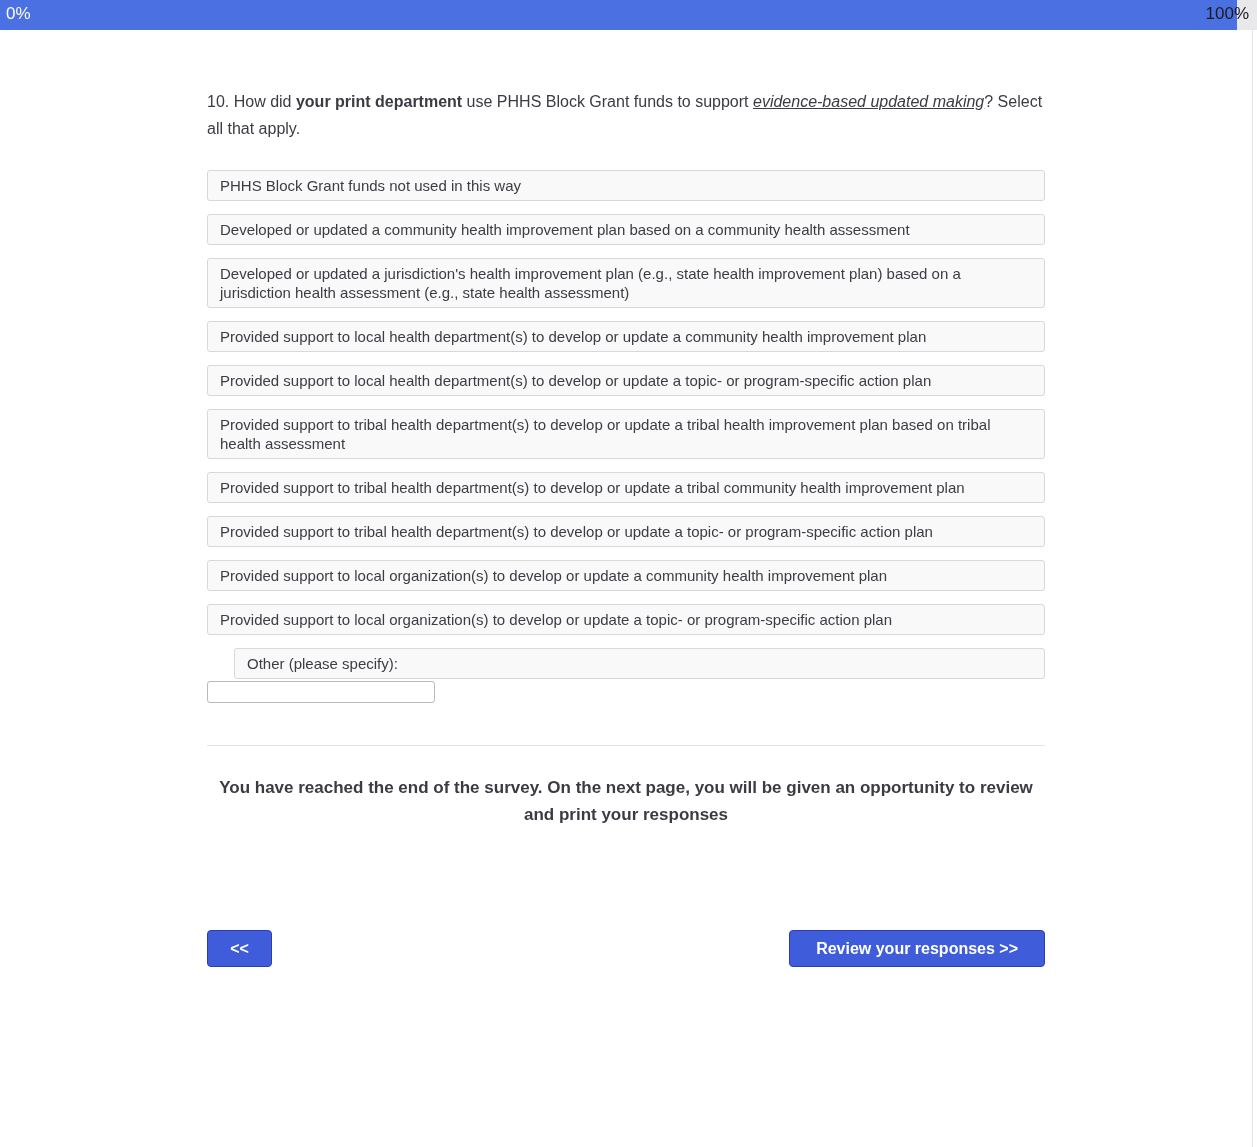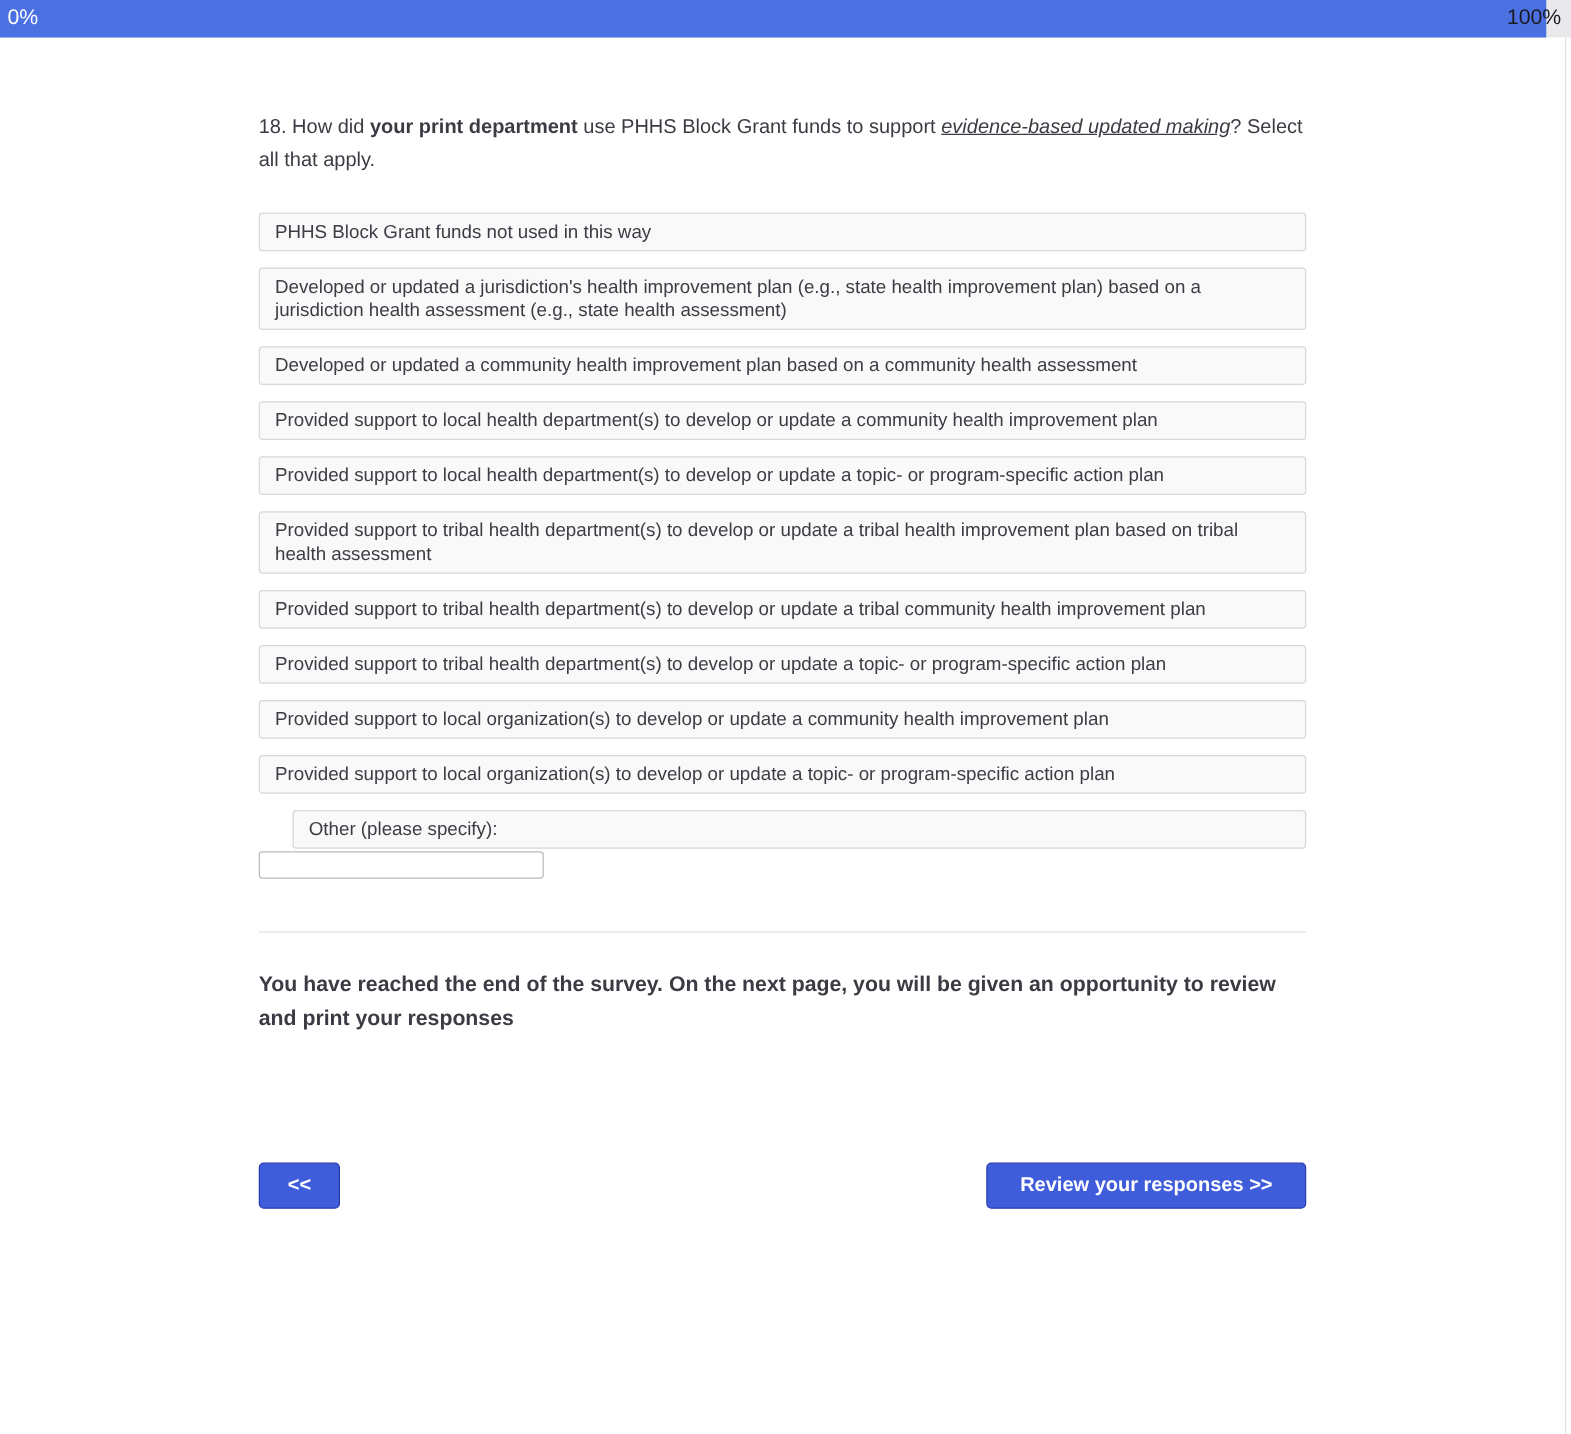--- a/index.html
+++ b/index.html
@@ -76,21 +76,21 @@
   }
   
   .divider {
     margin-top: 42px;
     border: none;
     border-top: 1px solid #e2e2e2;
     height: 0;
   }
   .end-message {
     margin-top: 28px;
-    text-align: left;
+    text-align: center;
     font-weight: bold;
     font-size: 17px;
     line-height: 27px;
     color: #3b3b43;
   }
   
   .nav-row {
     margin-top: 102px;
     display: flex;
     justify-content: space-between;
@@ -117,27 +117,27 @@
   <div class="progress-fill"></div>
   <span class="progress-start">0%</span>
   <span class="progress-end">100%</span>
 </div>
 
 <div class="right-edge-line"></div>
 
 <div class="content">
 
   <div class="question">
-    <span>18. How did </span><span class="q-bold">your print department</span><span> use PHHS Block Grant funds to support </span><span class="q-em">evidence-based updated making</span><span>? Select all that apply.</span>
+    <span>10. How did </span><span class="q-bold">your print department</span><span> use PHHS Block Grant funds to support </span><span class="q-em">evidence-based updated making</span><span>? Select all that apply.</span>
   </div>
 
   <div class="options">
     <div class="option"><span class="opt-bold"></span><span>PHHS Block Grant funds not used in this way</span></div>
+    <div class="option"><span class="opt-bold"></span><span>Developed or updated a community health improvement plan based on a community health assessment</span></div>
     <div class="option"><span class="opt-bold"></span><span>Developed or updated a jurisdiction's health improvement plan (e.g., state health improvement plan) based on a jurisdiction health assessment (e.g., state health assessment)</span></div>
-    <div class="option"><span class="opt-bold"></span><span>Developed or updated a community health improvement plan based on a community health assessment</span></div>
     <div class="option"><span class="opt-bold">Provided support to local health department(s)</span><span> to develop or update a community health improvement plan</span></div>
     <div class="option"><span class="opt-bold">Provided support to local health department(s)</span><span> to develop or update a topic- or program-specific action plan</span></div>
     <div class="option"><span class="opt-bold">Provided support to tribal health department(s)</span><span> to develop or update a tribal health improvement plan based on tribal health assessment</span></div>
     <div class="option"><span class="opt-bold">Provided support to tribal health department(s)</span><span> to develop or update a tribal community health improvement plan</span></div>
     <div class="option"><span class="opt-bold">Provided support to tribal health department(s)</span><span> to develop or update a topic- or program-specific action plan</span></div>
     <div class="option"><span class="opt-bold">Provided support to local organization(s)</span><span> to develop or update a community health improvement plan</span></div>
     <div class="option"><span class="opt-bold">Provided support to local organization(s)</span><span> to develop or update a topic- or program-specific action plan</span></div>
     <div class="option"><span class="opt-bold"></span><span>Other (please specify):</span></div>
   </div>
 

